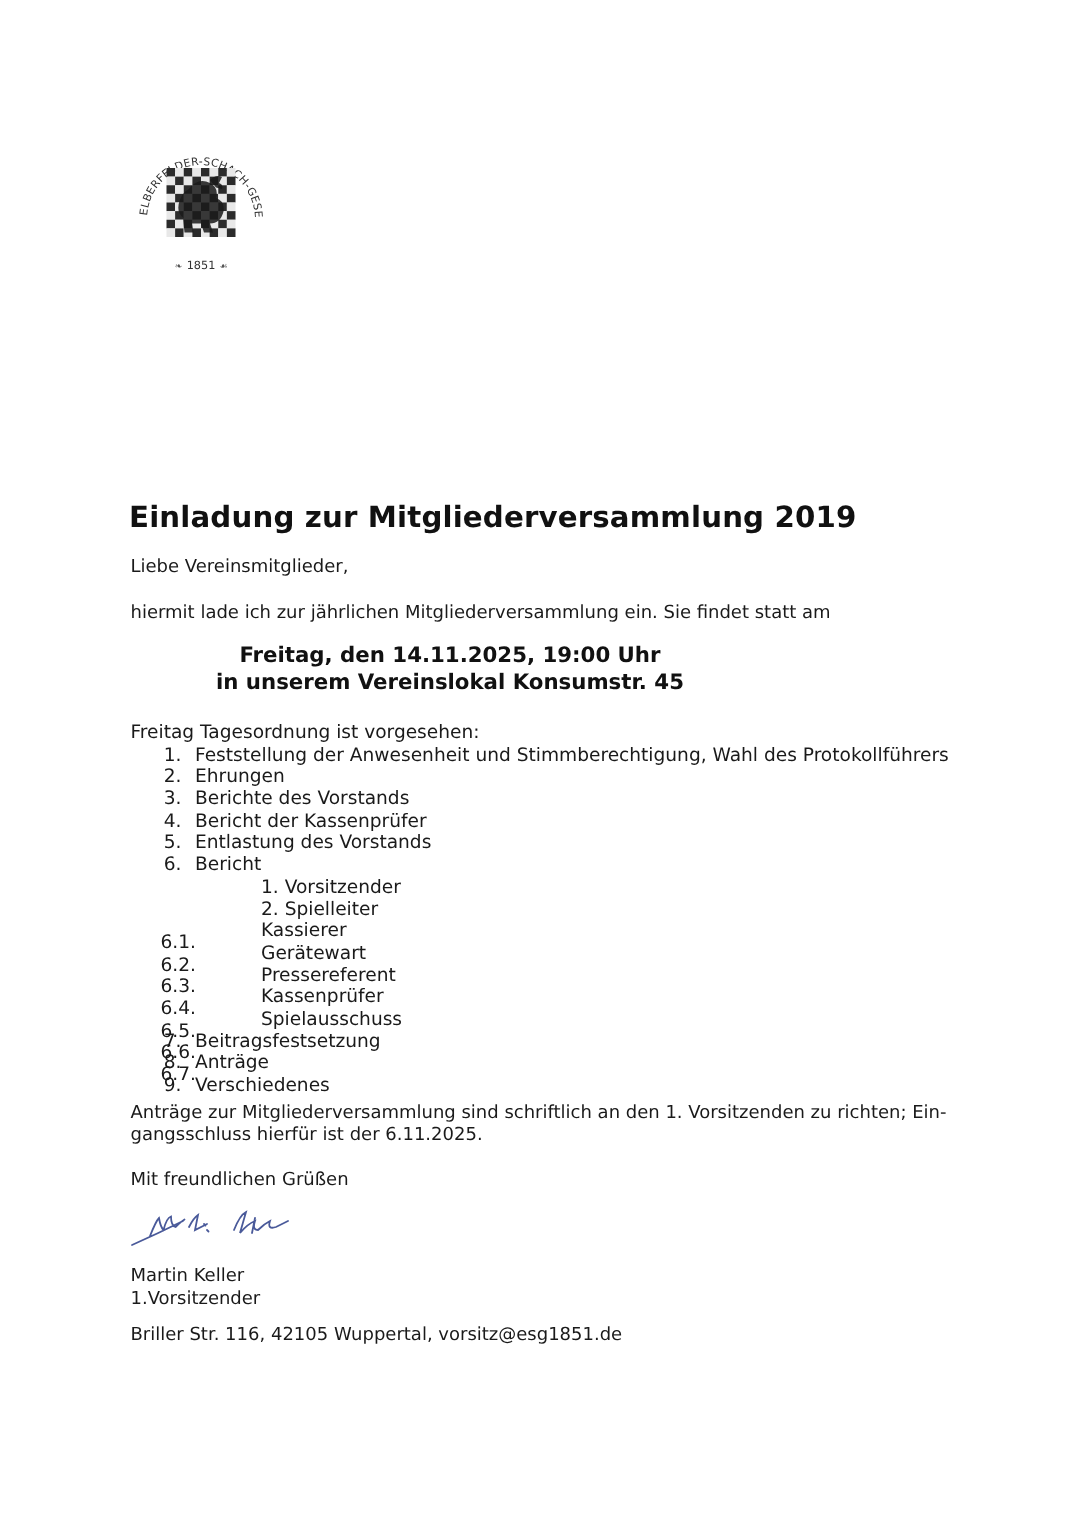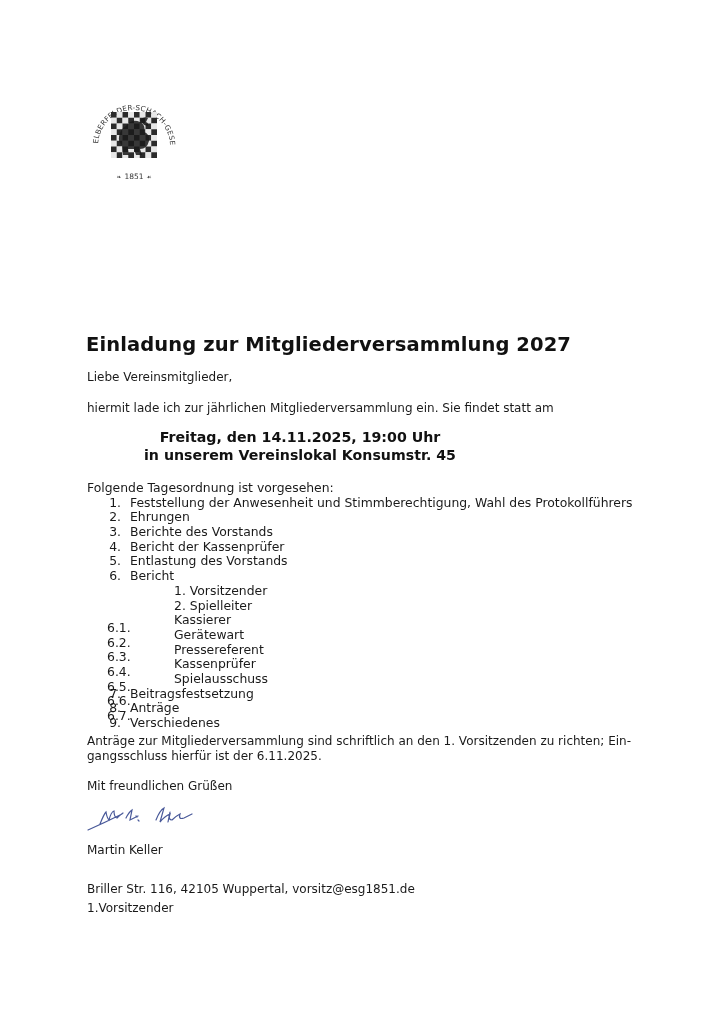--- a/index.html
+++ b/index.html
@@ -98,31 +98,31 @@
     <g fill="#1a1a1a" opacity="0.85">
       <path d="M40 40 q6-8 14-4 q6 3 4 10 q6 2 5 9 q-2 8-9 8 l2 6 h-6 l-2-6 h-6 l1 6 h-6 l-1-10 q-5-4-2-12 q2-5 6-7z"></path>
       <path d="M54 34 q4-4 8-2 l-2 4 q3 1 2 4 l-4-1z"></path>
     </g>
     <text x="48" y="93" text-anchor="middle" font-family="DejaVu Sans, sans-serif" font-size="7.5" fill="#333">1851</text>
     <text x="33" y="93" text-anchor="middle" font-size="6" fill="#555">❧</text>
     <text x="63" y="93" text-anchor="middle" font-size="6" fill="#555">☙</text>
   </svg>
 </div>
 
-<div class="title">Einladung zur Mitgliederversammlung 2027</div>
+<div class="title">Einladung zur Mitgliederversammlung 2019</div>
 
 <div class="abs body-text" style="top:370px;">Liebe Vereinsmitglieder,</div>
 <div class="abs body-text" style="top:401px;">hiermit lade ich zur jährlichen Mitgliederversammlung ein. Sie findet statt am</div>
 
 <div class="event" style="top:428px;">Freitag, den 14.11.2025, 19:00 Uhr</div>
 <div class="event" style="top:446px;">in unserem Vereinslokal Konsumstr. 45</div>
 
 <div class="agenda">
   <div class="row">
-      <span style="position:absolute;left:0;">Folgende Tagesordnung ist vorgesehen:</span>
+      <span style="position:absolute;left:0;">Freitag Tagesordnung ist vorgesehen:</span>
     </div>
   <div id="agenda-items">
       <div class="row">
         <span class="num">1.</span>
         <span class="lbl">Feststellung der Anwesenheit und Stimmberechtigung, Wahl des Protokollführers</span>
       </div>
       <div class="row">
         <span class="num">2.</span>
         <span class="lbl">Ehrungen</span>
       </div>
@@ -193,15 +193,15 @@
 <div class="sig">
   <svg width="140" height="30" viewBox="0 0 140 30">
     <g id="sig-strokes" fill="none" stroke-width="1.2" stroke-linecap="round" stroke="#4a5a9a">
       <path d="M2 26 Q20 18 36 10 M14 20 q4-10 6-12 q1 6 3 8 q2-8 5-9 q0 6 3 7 q3-3 6-5 M40 14 q3-6 6-8 l-2 10 q4-2 8-4 M50 12 l1 1 M52 16 l1 1"></path>
       <path d="M70 16 q4-10 8-12 l-4 14 q5-6 10-8 q-2 6 2 6 q4-4 8-6 q-2 6 4 4 q4-2 8-4 M84 8 l-2 10"></path>
     </g>
   </svg>
 </div>
 
 <div class="abs body-text" style="top:843px;text-align:right;">Martin Keller</div>
-<div class="abs body-text" style="top:858px;margin-top:43px;">1.Vorsitzender</div>
+<div class="abs body-text" style="top:858px;">1.Vorsitzender</div>
 
 <div class="abs body-text" style="top:882px;">Briller Str. 116, 42105 Wuppertal, vorsitz@esg1851.de</div>
 
 </body></html>

